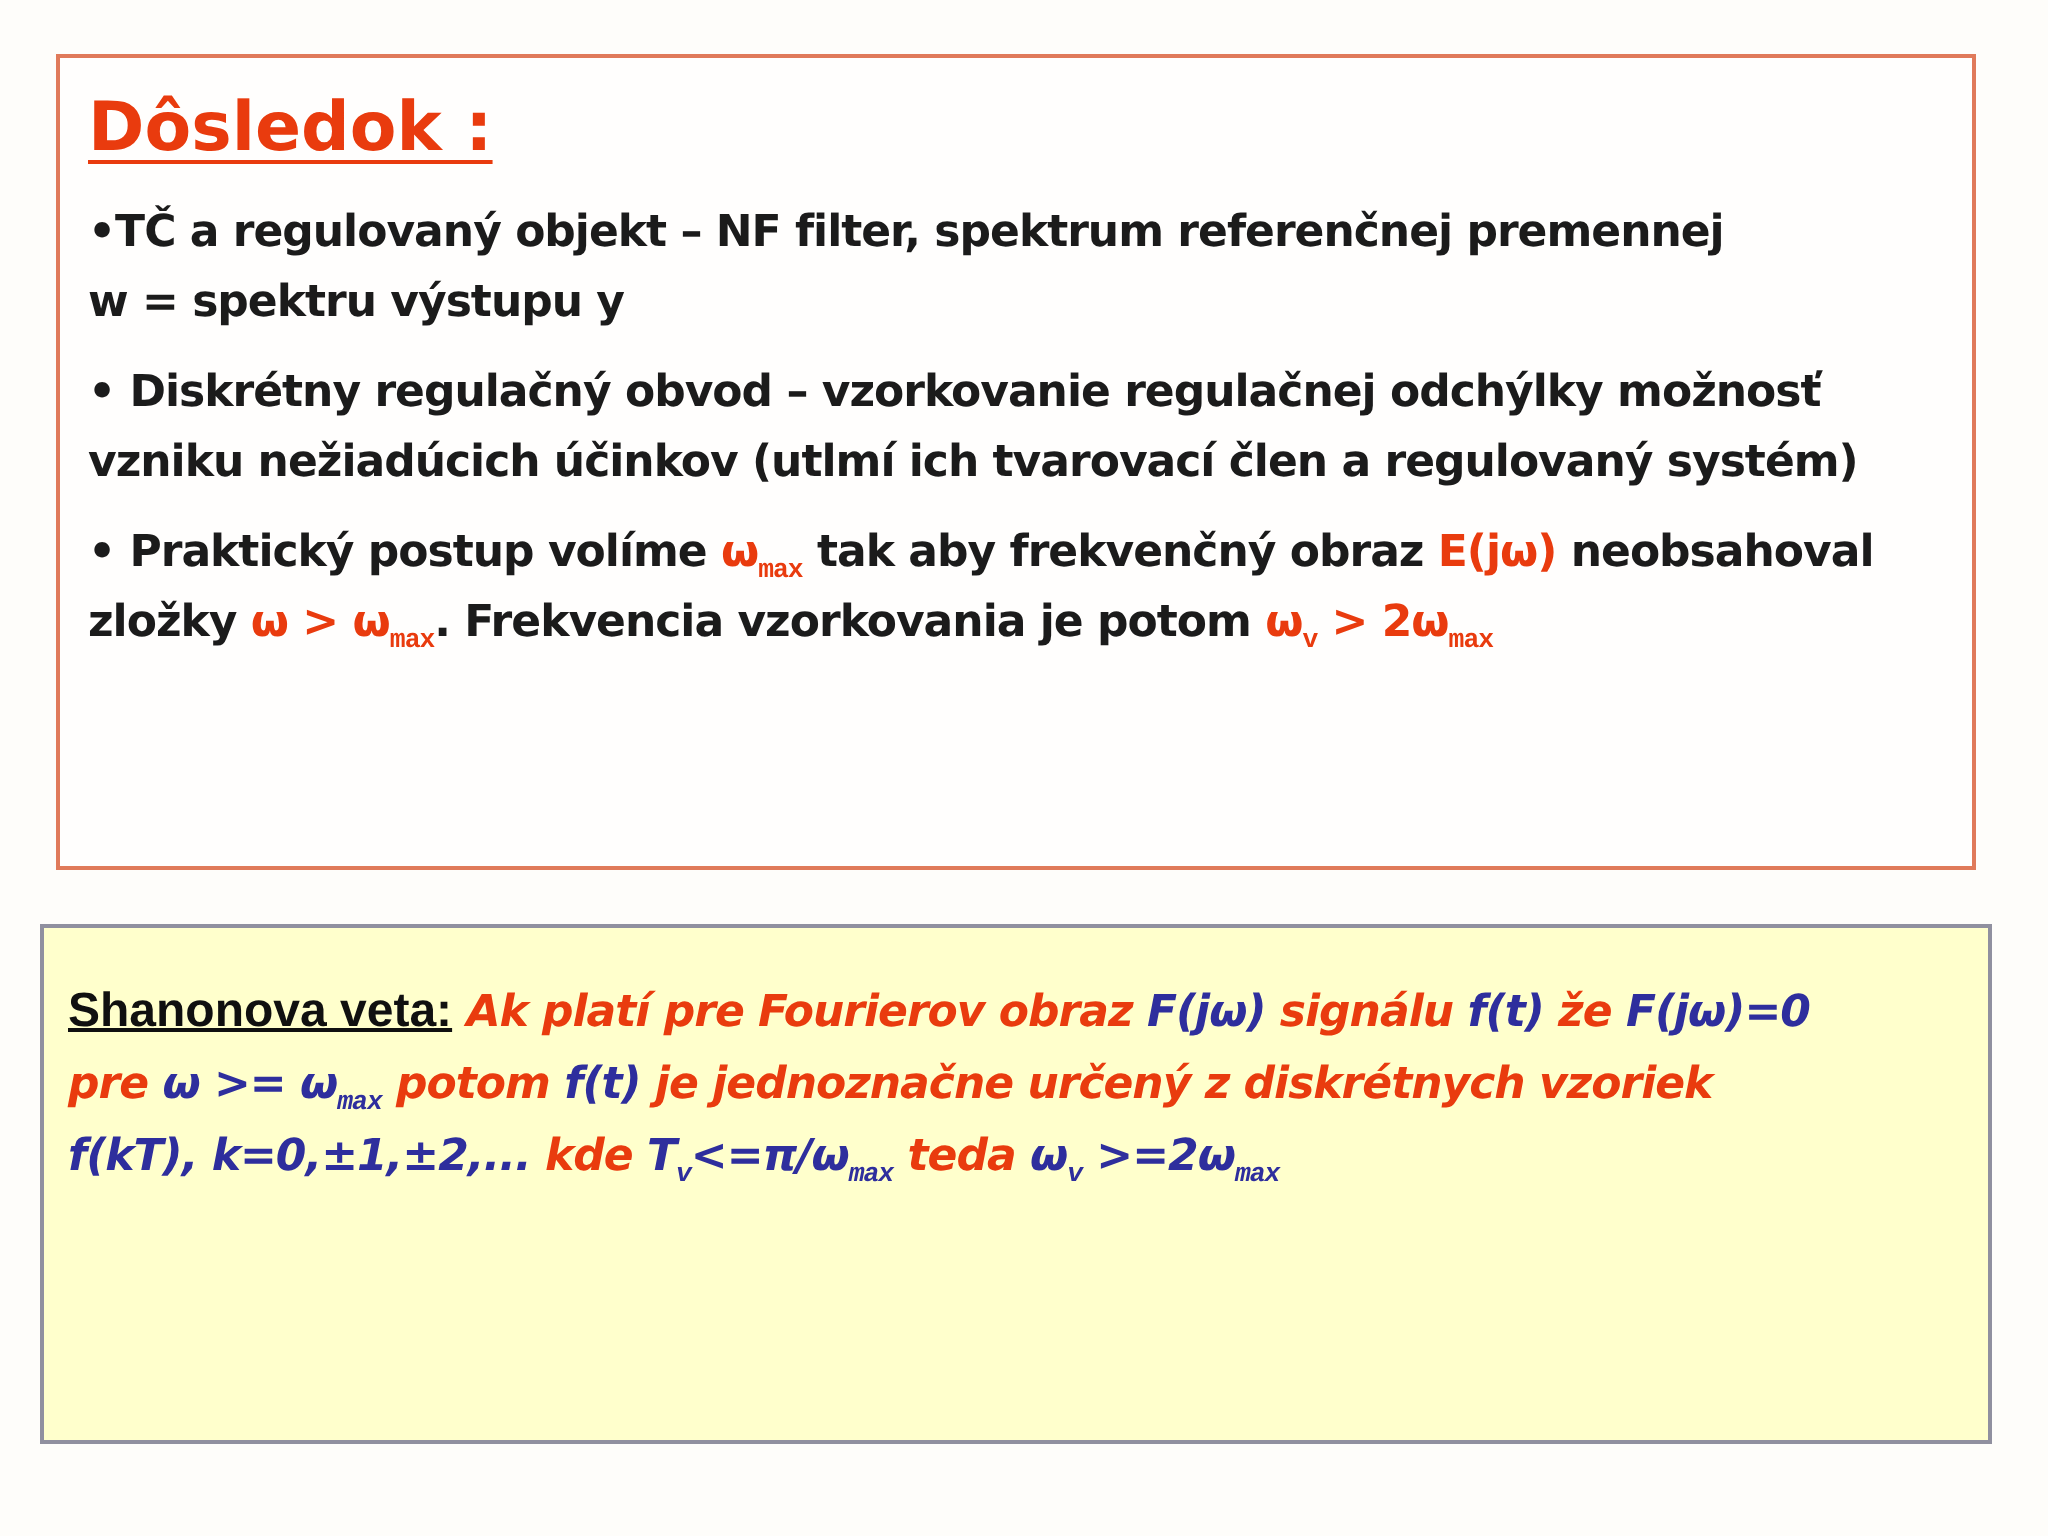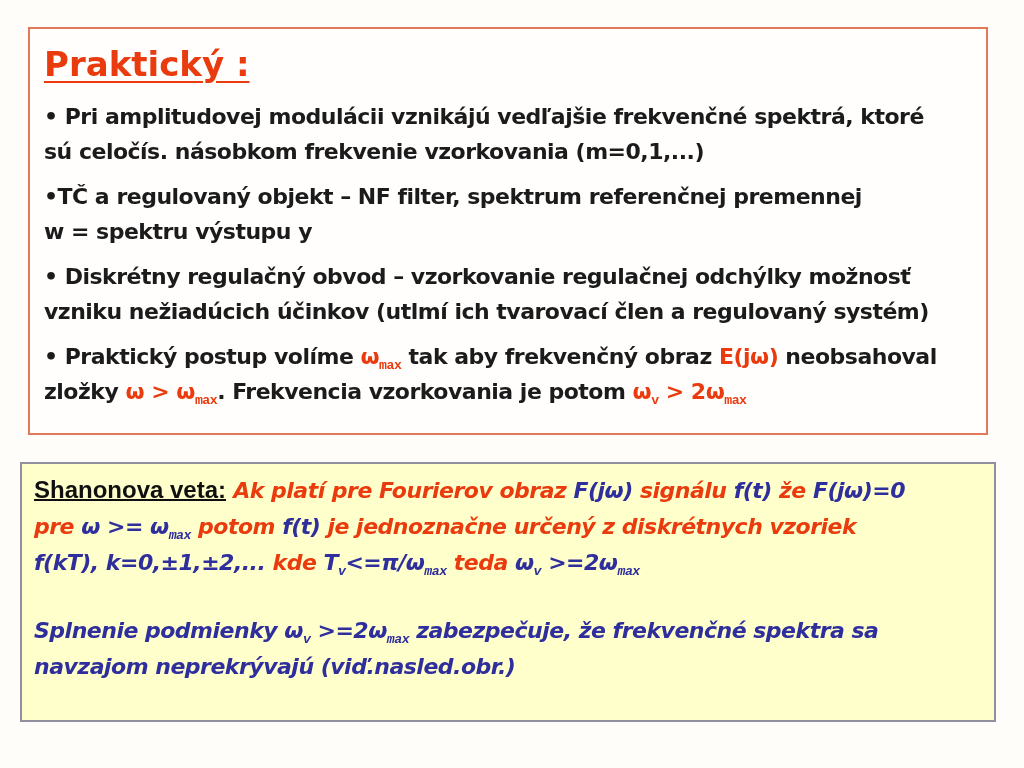--- a/index.html
+++ b/index.html
@@ -38,21 +38,21 @@
   .bullet{
     font-size:22px;font-weight:700;color:var(--text);
     line-height:35px;letter-spacing:-0.5px;
     margin:0 0 10px 0;white-space:nowrap;
   }
   .bottom-box{
     position:absolute;left:20px;top:462px;width:976px;height:260px;
     box-sizing:border-box;
     background:var(--bottom_box_bg);
     border:2px solid var(--bottom_box_border);
-    padding:8px 12px;
+    padding:24px 12px;
   }
   .bb-text{
     font-size:22px;font-weight:700;font-style:italic;
     line-height:36px;letter-spacing:-0.5px;
     margin:0;white-space:nowrap;
   }
   .bb-note{margin-top:32px;}
   .c-r{color:var(--red);}
   .c-n{color:var(--navy);}
   .seg-label{
@@ -62,25 +62,23 @@
     letter-spacing:0;
   }
   sub{font-size:60%;line-height:0;font-family:Liberation Mono, monospace;}
 </style>
 </head>
 <body>
 
 <div class="slide">
 
   <div class="top-box">
-    <h1 class="panel-title">Praktický :</h1>
-    <p class="bullet"><span>• Pri amplitudovej modulácii vznikájú vedľajšie frekvenčné spektrá, ktoré</span><br><span>sú celočís. násobkom frekvenie vzorkovania (m=0,1,...)</span></p>
+    <h1 class="panel-title">Dôsledok :</h1>
     <p class="bullet"><span>•TČ a regulovaný objekt – NF filter, spektrum referenčnej premennej</span><br><span>w = spektru výstupu y</span></p>
     <p class="bullet"><span>• Diskrétny regulačný obvod – vzorkovanie regulačnej odchýlky možnosť</span><br><span>vzniku nežiadúcich účinkov (utlmí ich tvarovací člen a regulovaný systém)</span></p>
     <p class="bullet"><span>• Praktický postup volíme </span><span class="c-r">ω</span><sub class="c-r">max</sub><span> tak aby frekvenčný obraz </span><span class="c-r">E(jω)</span><span> neobsahoval</span><br><span>zložky  </span><span class="c-r">ω &gt; ω</span><sub class="c-r">max</sub><span>. Frekvencia vzorkovania je potom </span><span class="c-r">ω</span><sub class="c-r">v</sub><span class="c-r"> &gt; 2ω</span><sub class="c-r">max</sub></p>
   </div>
 
   <div class="bottom-box">
     <p class="bb-text"><span class="seg-label">Shanonova veta:</span><span class="c-r">  Ak platí pre Fourierov obraz </span><span class="c-n">F(jω)</span><span class="c-r"> signálu </span><span class="c-n">f(t)</span><span class="c-r"> že </span><span class="c-n">F(jω)=0</span><br><span class="c-r">pre </span><span class="c-n">ω &gt;= ω</span><sub class="c-n">max</sub><span class="c-r"> potom </span><span class="c-n">f(t)</span><span class="c-r"> je jednoznačne určený z diskrétnych vzoriek</span><br><span class="c-n">f(kT), k=0,±1,±2,...</span><span class="c-r"> kde </span><span class="c-n">T</span><sub class="c-n">v</sub><span class="c-n">&lt;=π/ω</span><sub class="c-n">max</sub><span class="c-r"> teda </span><span class="c-n">ω</span><sub class="c-n">v</sub><span class="c-n"> &gt;=2ω</span><sub class="c-n">max</sub></p>
-    <p class="bb-text bb-note"><span class="c-n">Splnenie podmienky </span><span class="c-n">ω</span><sub class="c-n">v</sub><span class="c-n"> &gt;=2ω</span><sub class="c-n">max</sub><span class="c-n"> zabezpečuje, že frekvenčné spektra sa</span><br><span class="c-n">navzajom neprekrývajú (viď.nasled.obr.)</span></p>
   </div>
 
 </div>
 
 </body></html>

